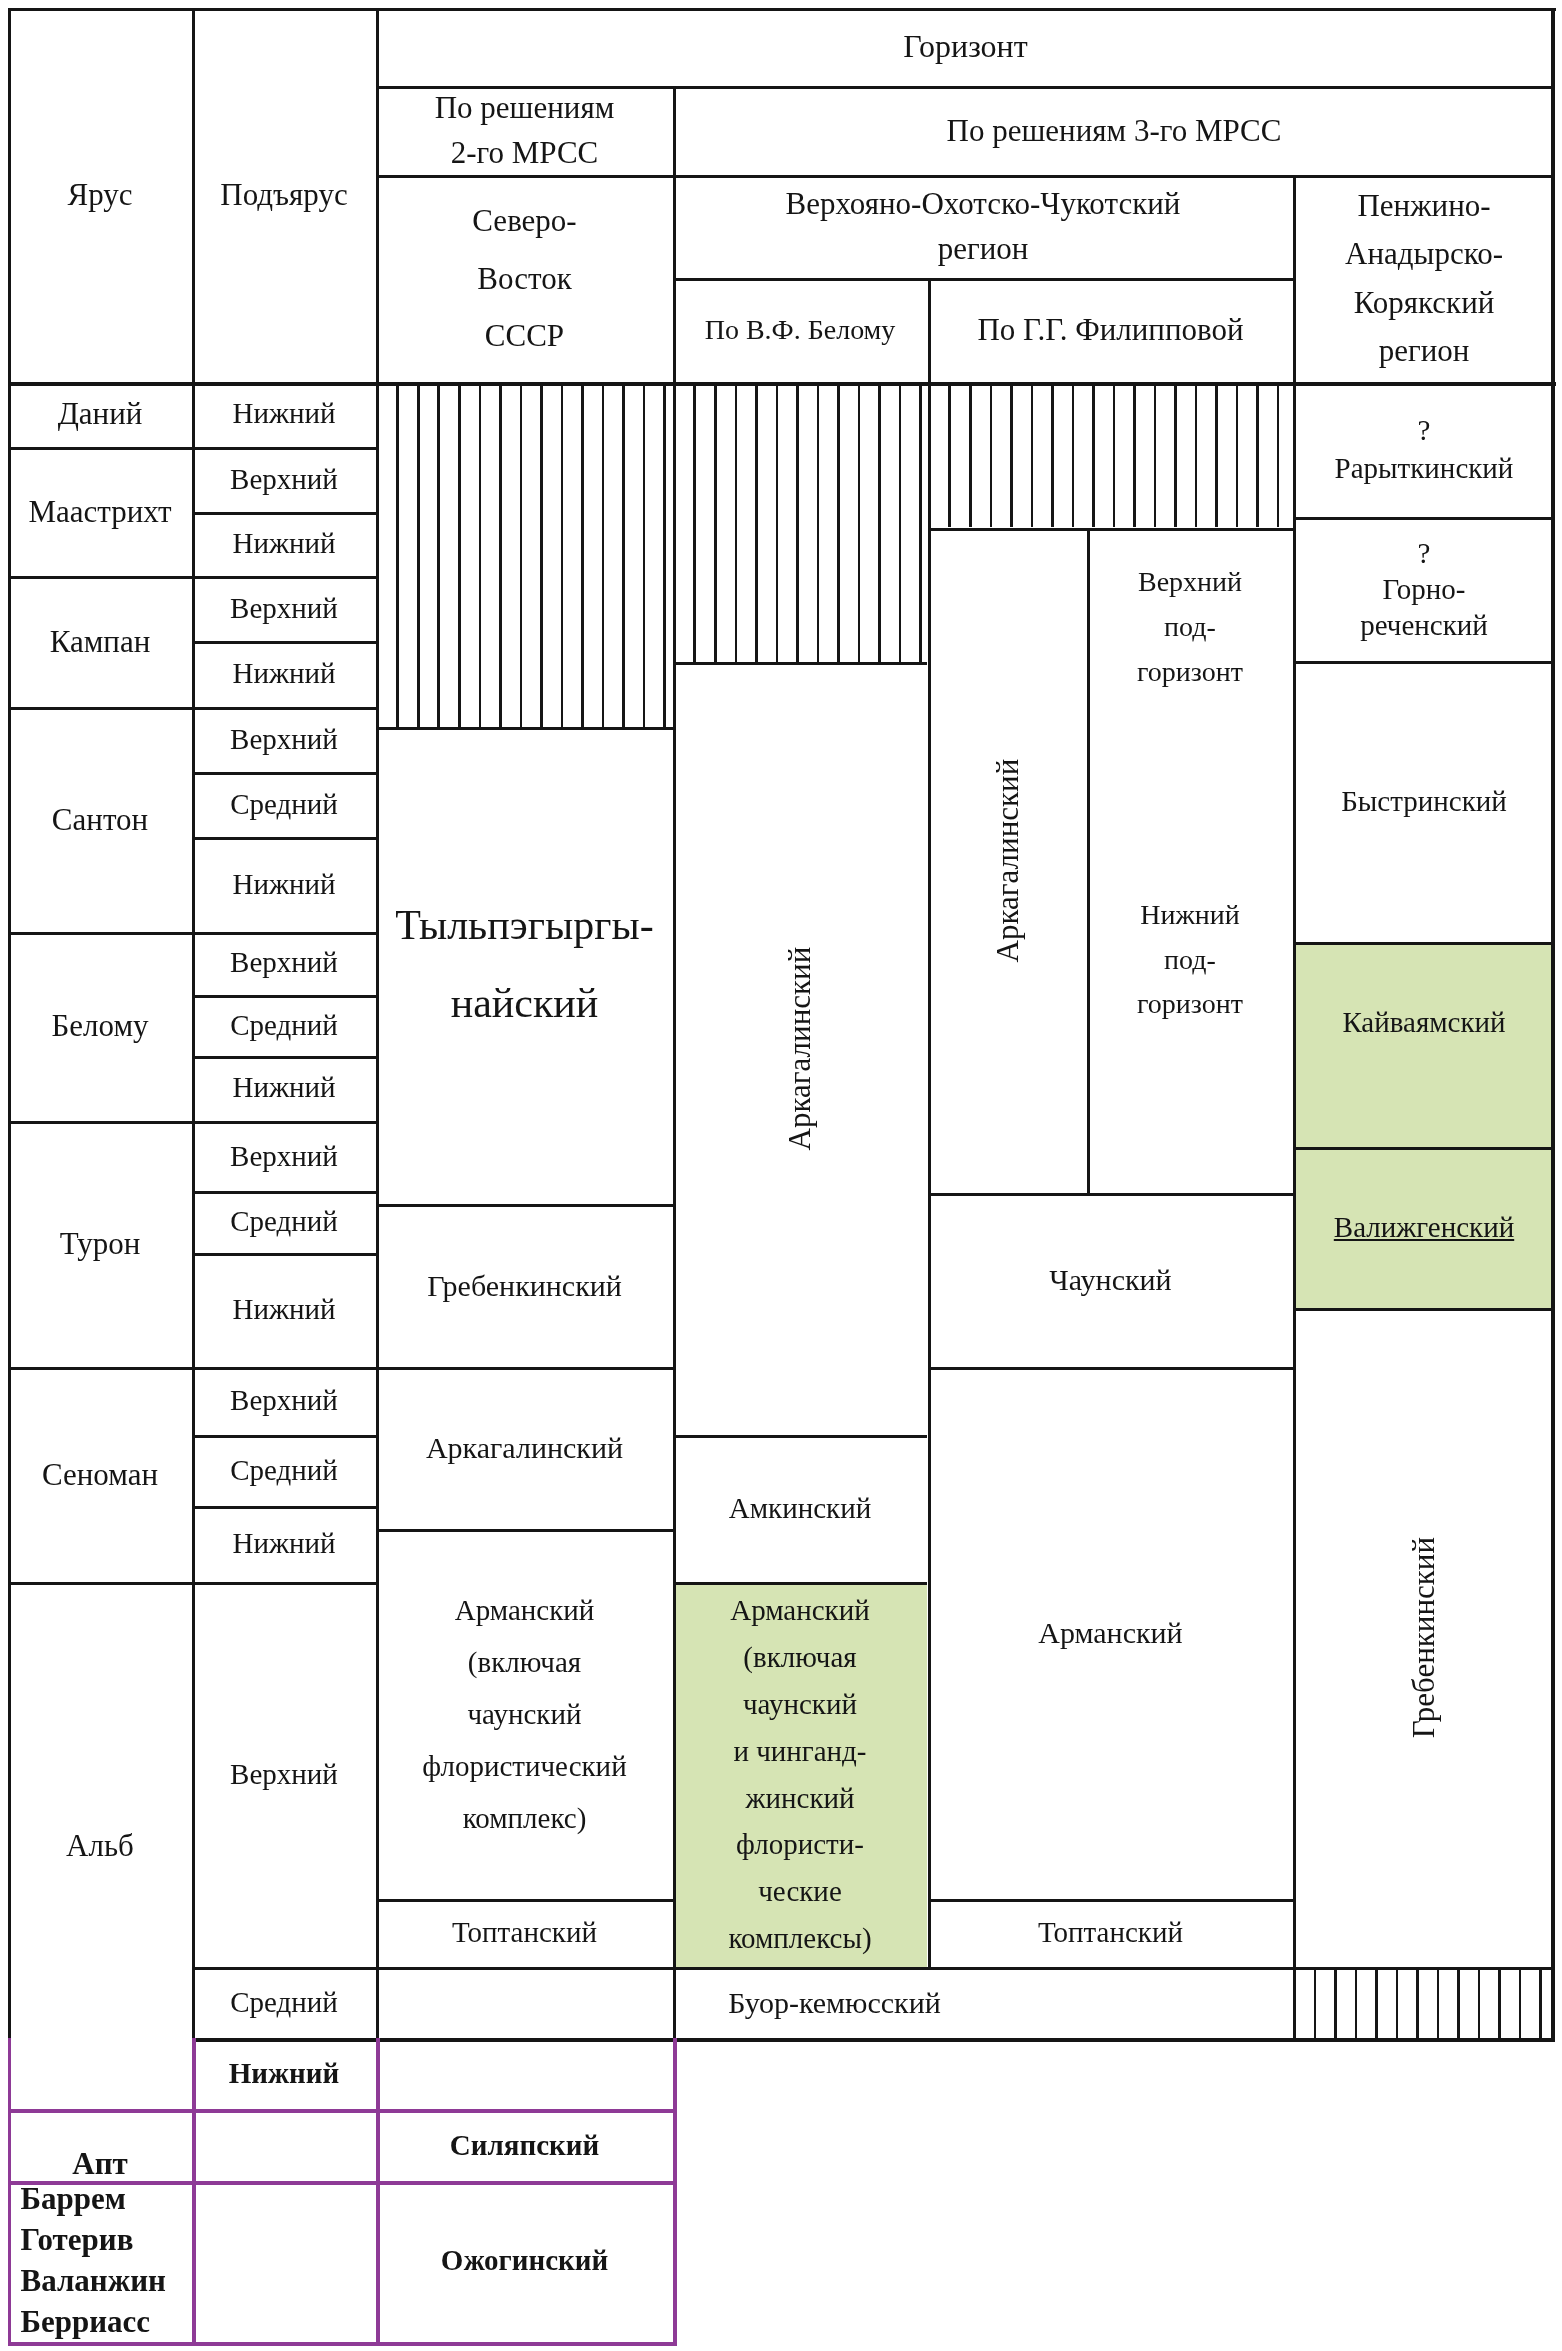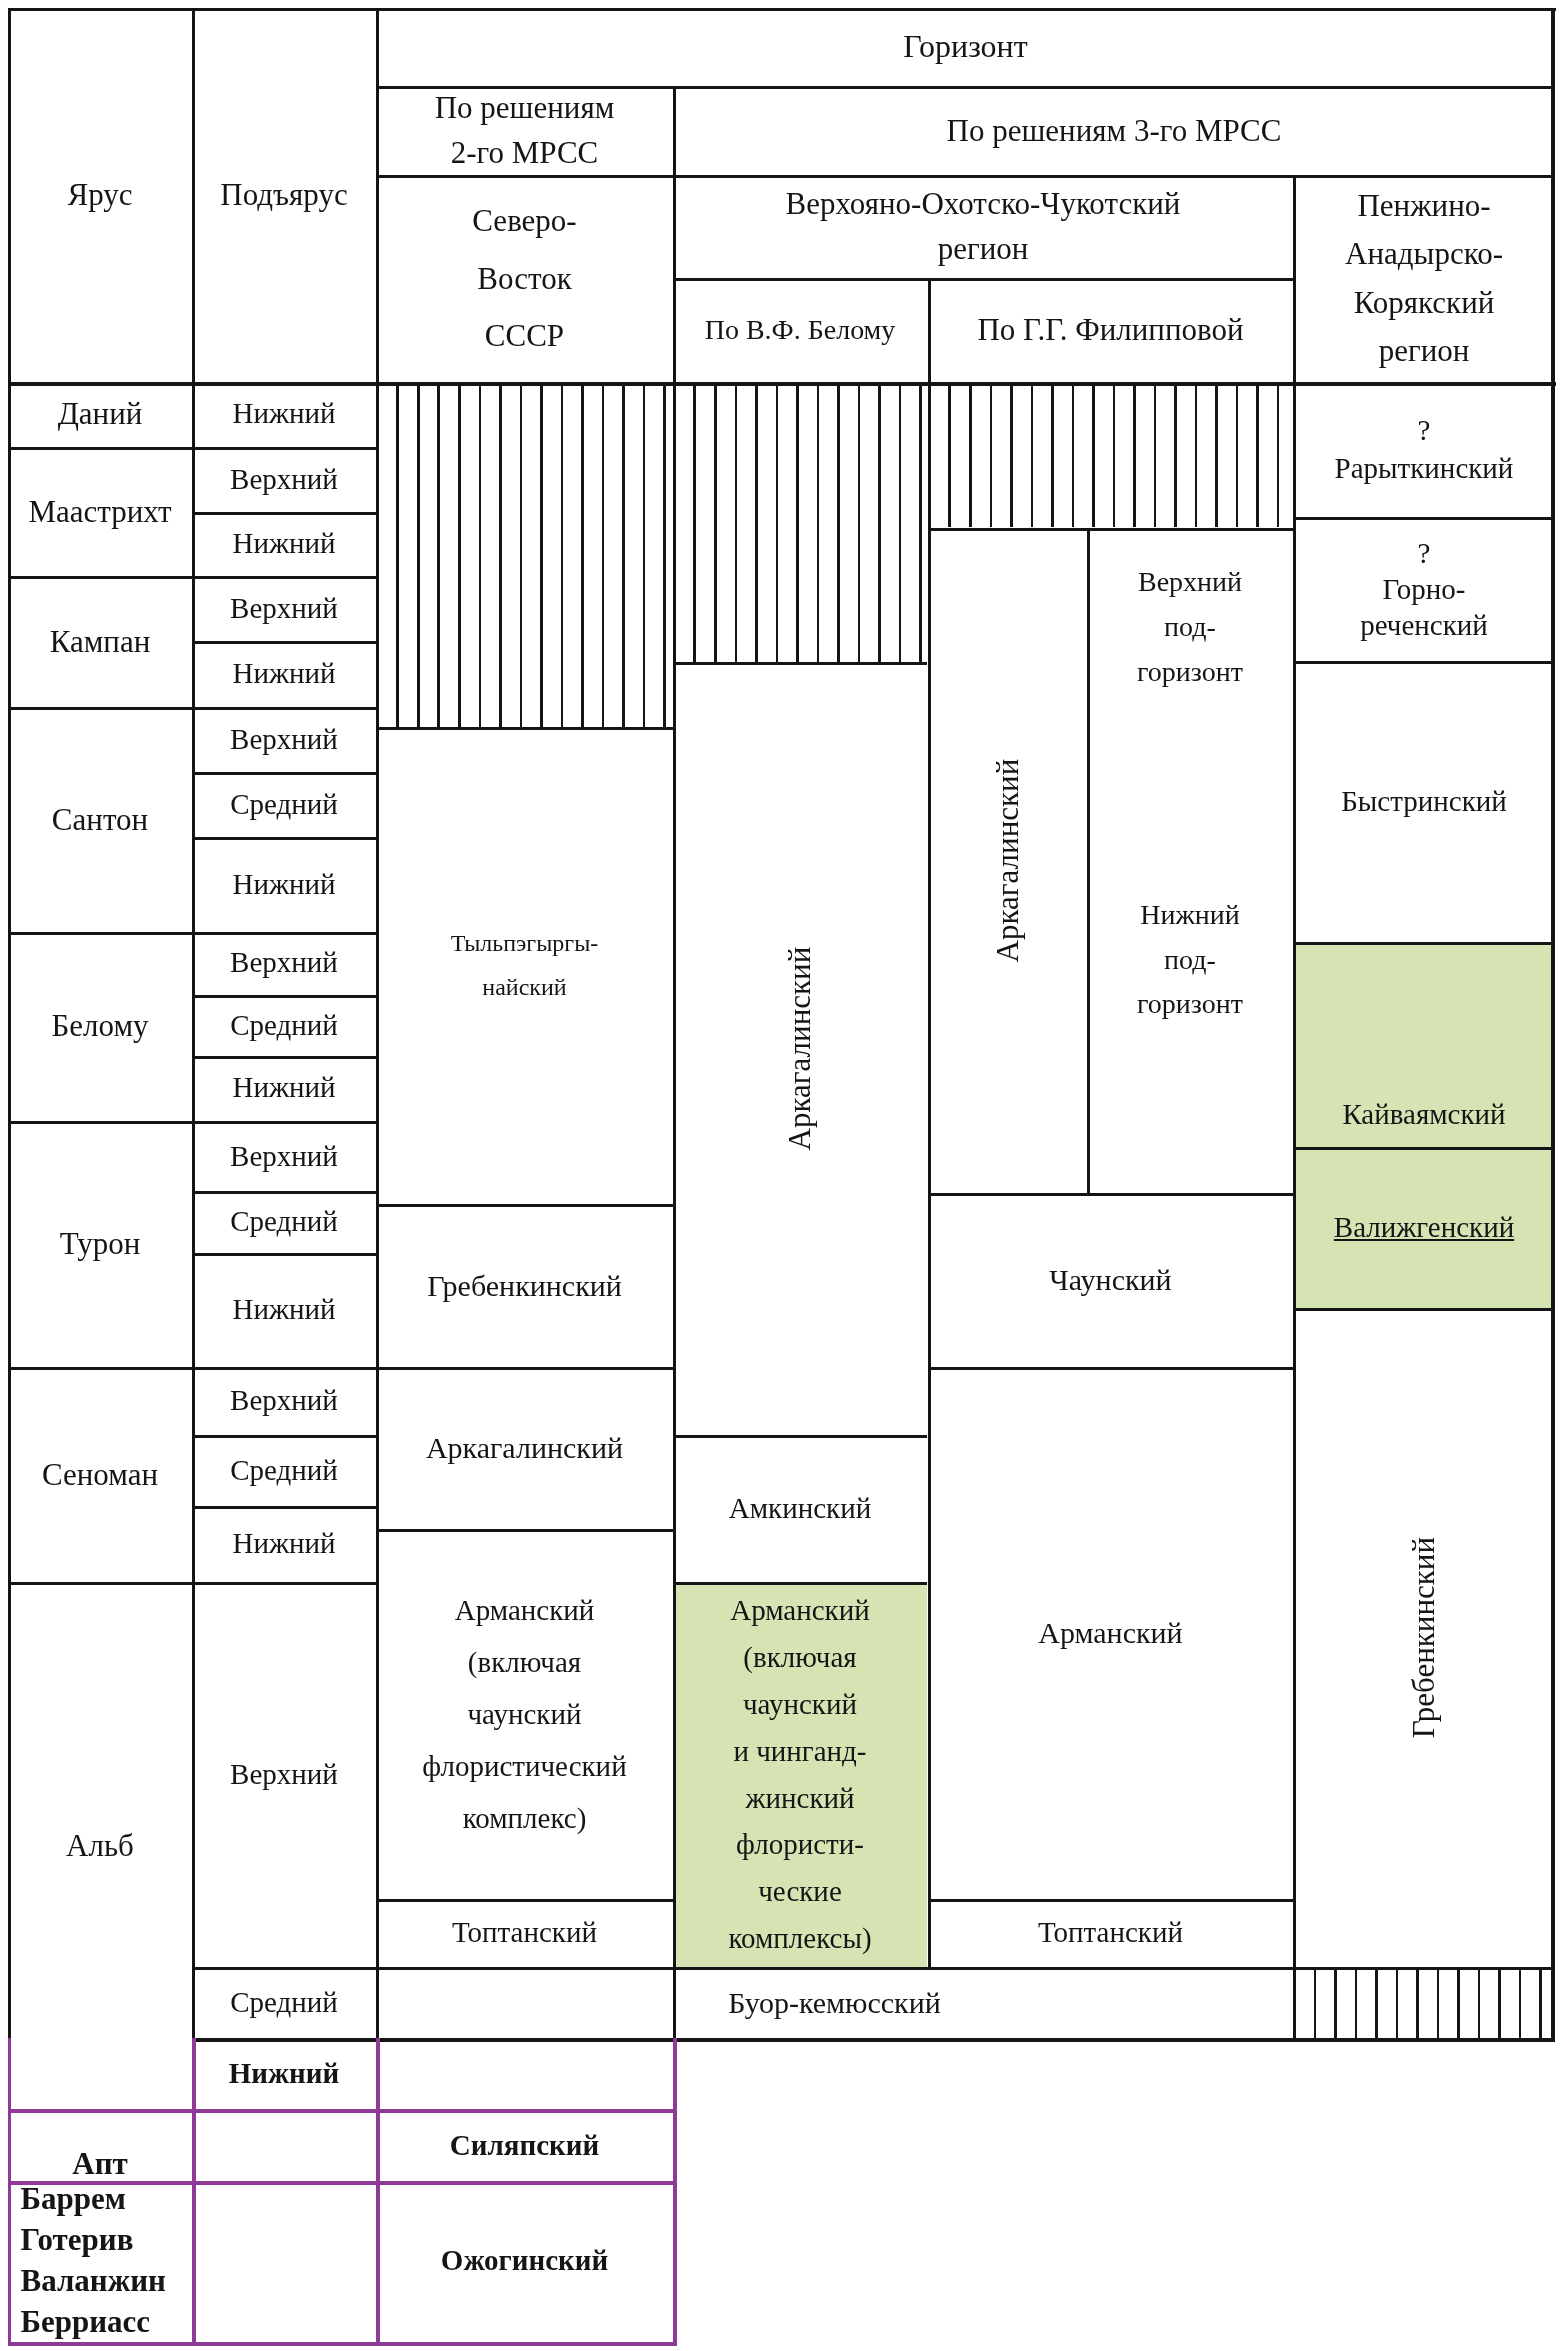--- a/index.html
+++ b/index.html
@@ -161,21 +161,21 @@
   <div class="cell" style="left:192px;top:1121px;width:184px;height:71px;">Верхний</div>
   <div class="cell" style="left:192px;top:1191px;width:184px;height:62px;">Средний</div>
   <div class="cell" style="left:192px;top:1253px;width:184px;height:114px;">Нижний</div>
   <div class="cell" style="left:192px;top:1367px;width:184px;height:68px;">Верхний</div>
   <div class="cell" style="left:192px;top:1435px;width:184px;height:71px;">Средний</div>
   <div class="cell" style="left:192px;top:1506px;width:184px;height:76px;">Нижний</div>
   <div class="cell" style="left:192px;top:1582px;width:184px;height:385px;">Верхний</div>
   <div class="cell" style="left:192px;top:1967px;width:184px;height:71px;">Средний</div>
   <div class="cell bold" style="left:192px;top:2038px;width:184px;height:71px;">Нижний</div>
 
-  <div class="cell tall" style="left:376px;top:727px;width:297px;height:476px;font-size:24px;">Тыльпэгыргы-
+  <div class="cell tall" style="left:376px;top:727px;width:297px;height:476px;font-size:42px;">Тыльпэгыргы-
 найский</div>
   <div class="cell" style="left:376px;top:1204px;width:297px;height:163px;font-size:30px;">Гребенкинский</div>
   <div class="cell" style="left:376px;top:1367px;width:297px;height:162px;font-size:30px;">Аркагалинский</div>
   <div class="cell blk5" style="left:376px;top:1529px;width:297px;height:370px;">Арманский
 (включая
 чаунский
 флористический
 комплекс)</div>
   <div class="cell" style="left:376px;top:1899px;width:297px;height:68px;">Топтанский</div>
   <div class="cell bold" style="left:376px;top:2109px;width:297px;height:73px;">Силяпский</div>
@@ -208,20 +208,20 @@
   <div class="cell" style="left:928px;top:1899px;width:365px;height:68px;">Топтанский</div>
 
   <div class="cell" style="left:376px;top:1967px;width:917px;height:71px;font-size:30px;">Буор-кемюсский</div>
 
   <div class="cell" style="left:1293px;top:382px;width:262px;height:135px;line-height:1.3;">?
 Рарыткинский</div>
   <div class="cell" style="left:1293px;top:517px;width:262px;height:144px;line-height:1.25;">?
 Горно-
 реченский</div>
   <div class="cell" style="left:1293px;top:661px;width:262px;height:281px;">Быстринский</div>
-  <div class="cell" style="left:1293px;top:985px;width:262px;height:260px;">Кайваямский</div>
+  <div class="cell" style="left:1293px;top:893px;width:262px;height:260px;">Кайваямский</div>
   <div class="cell" style="left:1293px;top:1147px;width:262px;height:161px;text-decoration:underline;">Валижгенский</div>
   <div class="cell vtext" style="left:1293px;top:1308px;width:262px;height:659px;">
     <span>Гребенкинский</span>
   </div>
 
 </div>
 
 
 </body></html>

